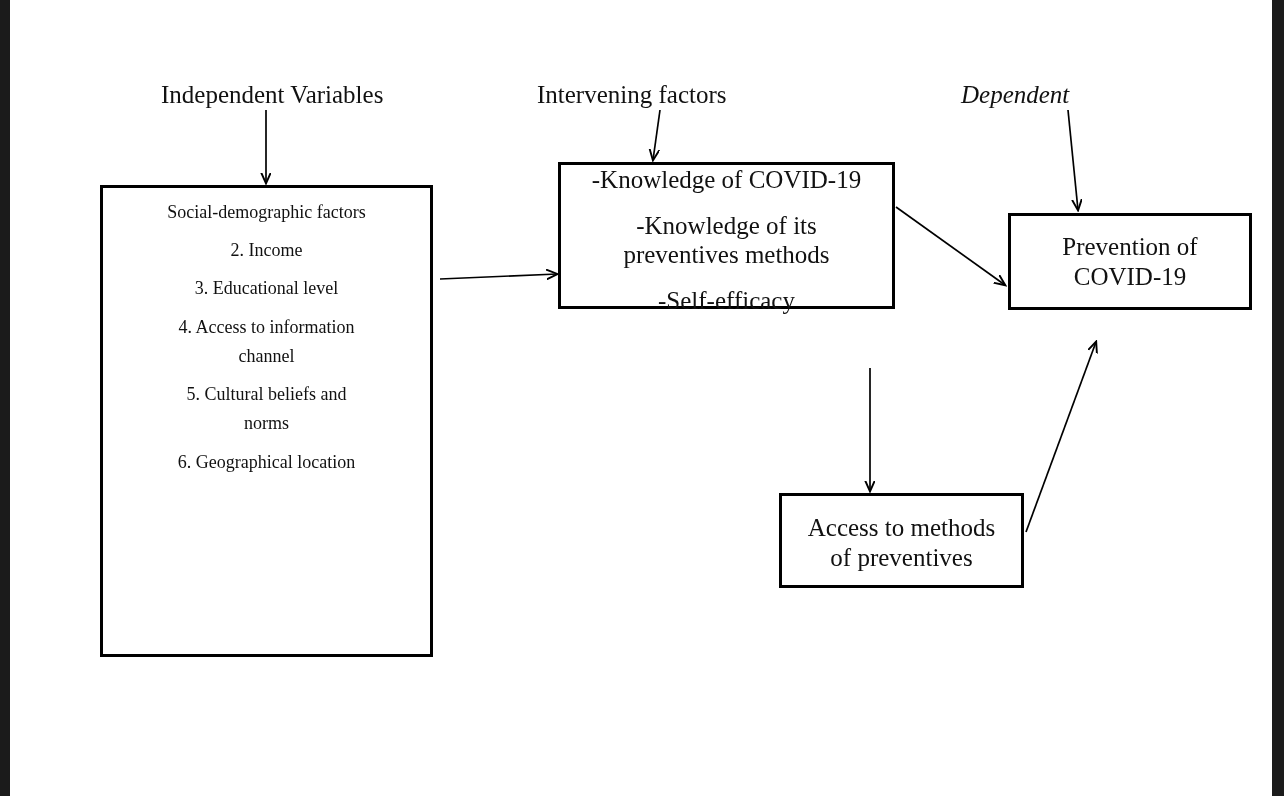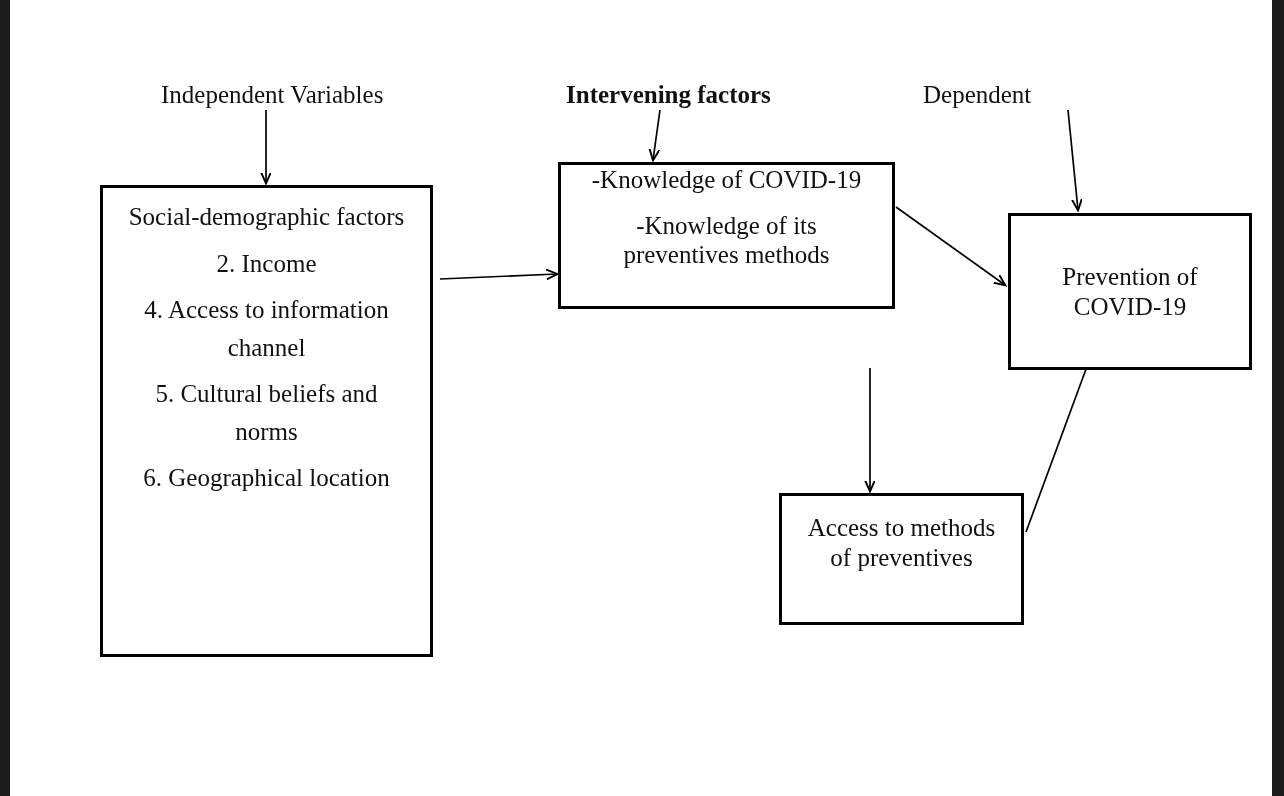--- a/index.html
+++ b/index.html
@@ -51,56 +51,56 @@
     width: 100%;
     line-height: 1.18;
   }
 
   
   #node-independent {
     left: 100px;  top: 185px;
     width: 333px; height: 472px;
     padding-top: 14px;
   }
-  #node-independent .line { font-size: 25px; margin-bottom: 17px; }
+  #node-independent .line { font-size: 18px; margin-bottom: 17px; }
 
   
   #node-intervening {
     left: 558px; top: 162px;
     width: 337px; height: 147px;
     padding-top: 0;
   }
   #node-intervening .line { font-size: 25px; margin-bottom: 16px; }
 
   
   #node-dependent {
     left: 1008px; top: 213px;
-    width: 244px;  height: 157px;
+    width: 244px;  height: 97px;
     justify-content: center;
   }
   #node-dependent .line { font-size: 25px; }
 
   
   #node-access {
     left: 779px; top: 493px;
-    width: 245px; height: 132px;
+    width: 245px; height: 95px;
     padding-top: 17px;
   }
   #node-access .line { font-size: 25px; }
 
   
   .caption {
     position: absolute;
     font-size: 25px;
     white-space: nowrap;
     line-height: 1;
   }
   #caption-independent { left: 161px; top: 82px; }
-  #caption-intervening { left: 566px; top: 82px; font-weight: bold; }
-  #caption-dependent   { left: 923px; top: 82px; }
+  #caption-intervening { left: 537px; top: 82px; }
+  #caption-dependent   { left: 961px; top: 82px; font-style: italic; }
 
   svg#arrows {
     position: absolute;
     left: 0; top: 0;
     width: 1284px; height: 796px;
     pointer-events: none;
   }
 </style>
 </head>
 <body>
@@ -134,31 +134,33 @@
     <line x1="1026" y1="532" x2="1096" y2="342" stroke="#000000" stroke-width="1.7" marker-end="url(#ah)"></line>
   </svg>
 
   <div class="caption" id="caption-independent">Independent Variables</div>
   <div class="caption" id="caption-intervening">Intervening factors</div>
   <div class="caption" id="caption-dependent">Dependent</div>
 
   <div class="node" id="node-independent">
     <span class="line">Social-demographic factors</span>
     <span class="line">2. Income</span>
+    <span class="line">3. Educational level</span>
     <span class="line" style="margin-bottom:8px">4. Access to information</span>
     <span class="line">channel</span>
     <span class="line" style="margin-bottom:8px">5. Cultural beliefs and</span>
     <span class="line">norms</span>
     <span class="line">6. Geographical location</span>
   </div>
 
   <div class="node" id="node-intervening">
     <span class="line">-Knowledge of COVID-19</span>
     <span class="line" style="margin-bottom:0">-Knowledge of its</span>
     <span class="line">preventives methods</span>
+    <span class="line">-Self-efficacy</span>
   </div>
 
   <div class="node" id="node-dependent">
     <span class="line">Prevention of</span>
     <span class="line">COVID-19</span>
   </div>
 
   <div class="node" id="node-access">
     <span class="line">Access to methods</span>
     <span class="line">of preventives</span>

